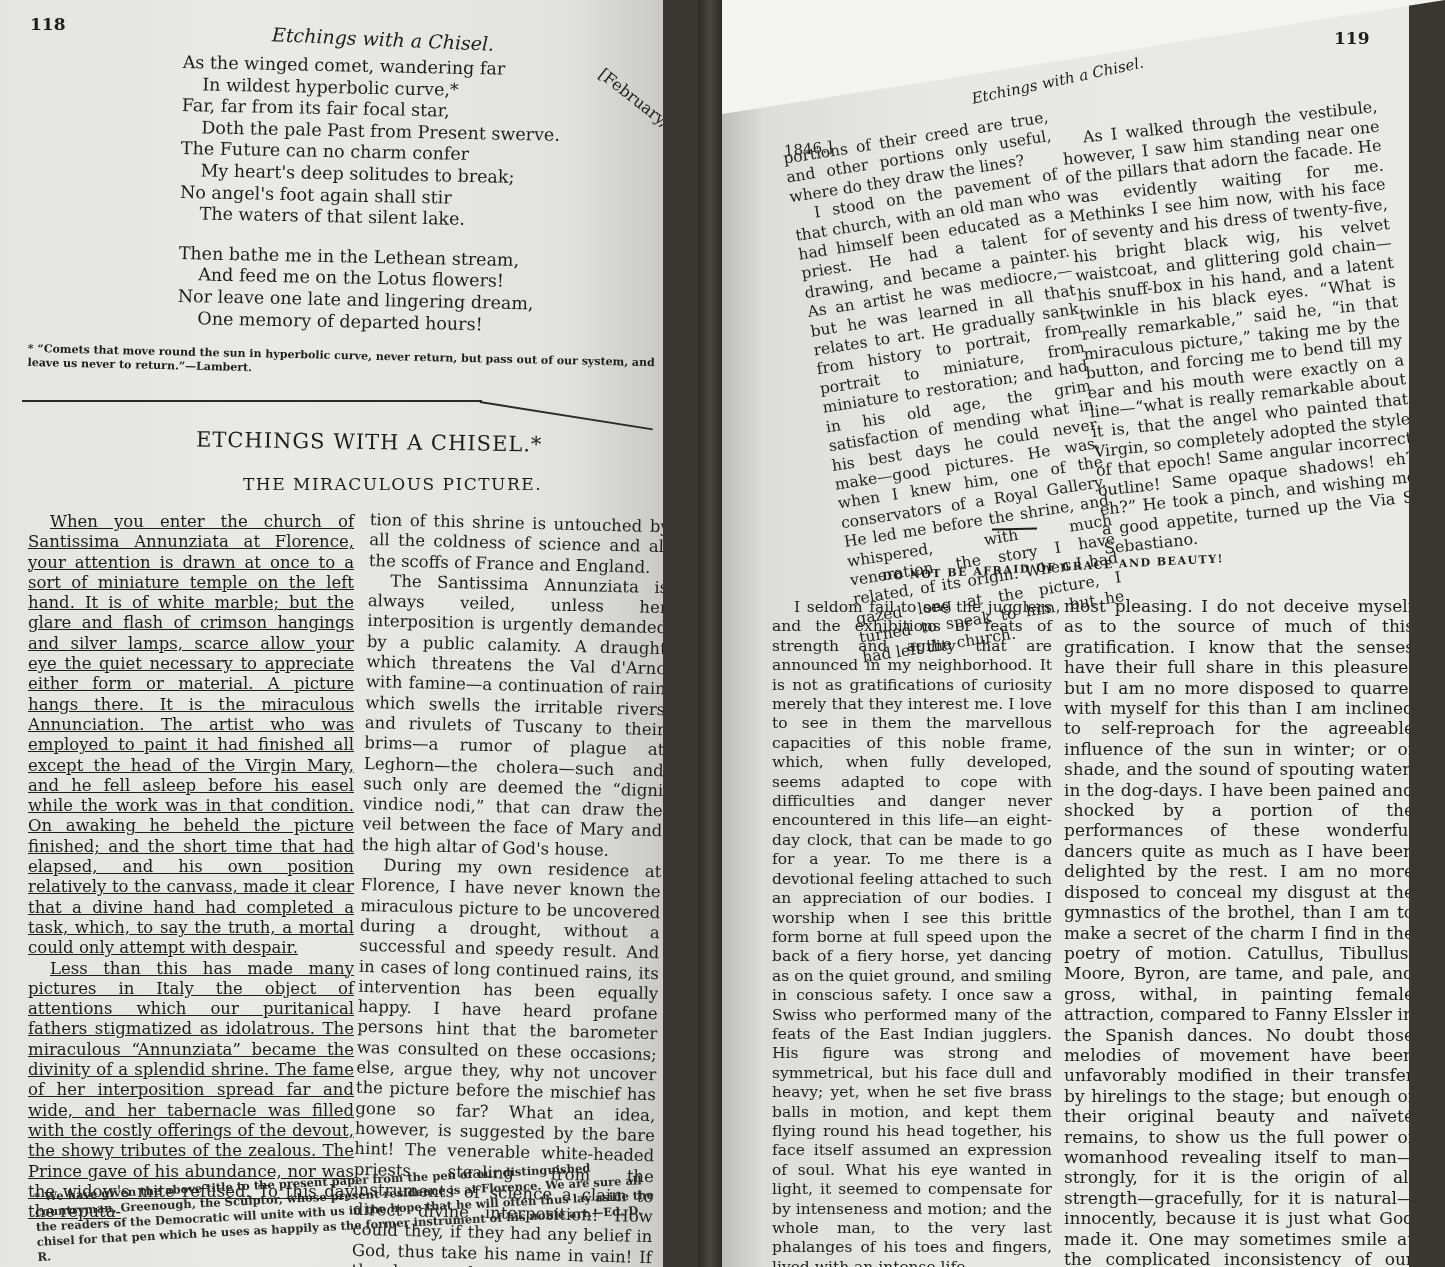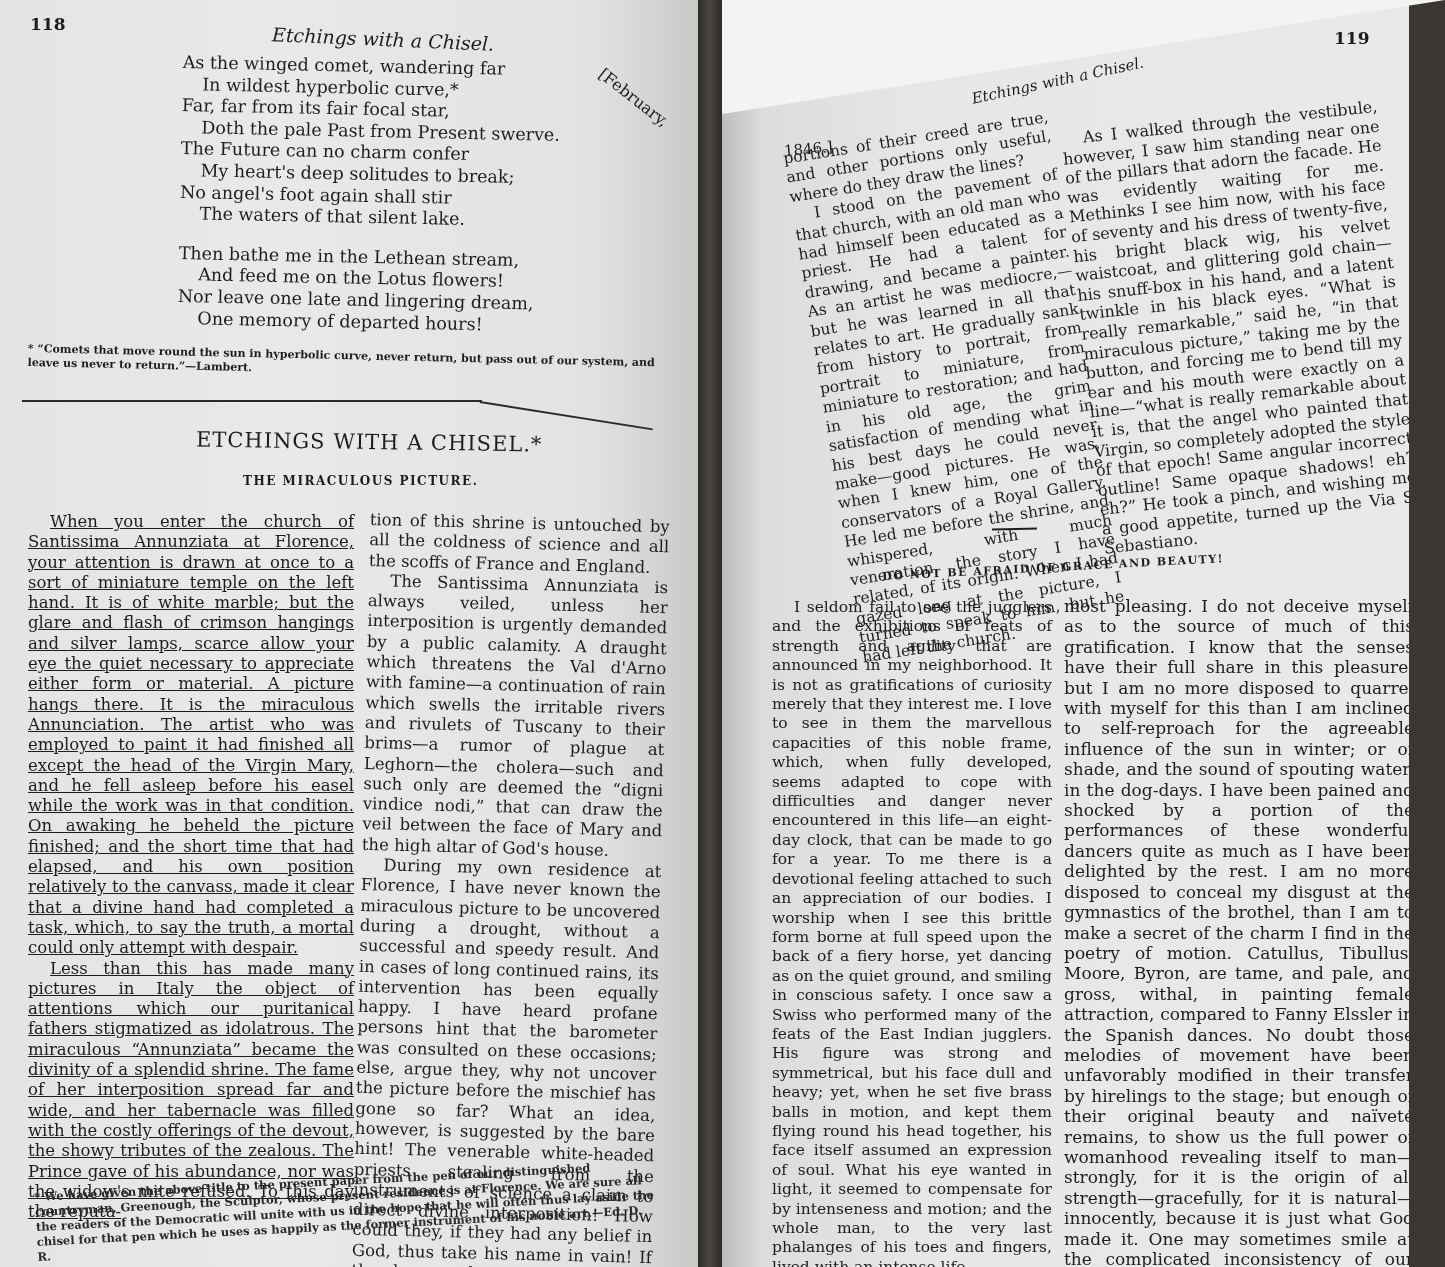--- a/index.html
+++ b/index.html
@@ -9,42 +9,42 @@
     font-family: "DejaVu Serif", "Liberation Serif", serif;
     color: #1d1d1d;
     position: relative;
   }
   .spread { position: absolute; inset: 0; }
   .page {
     position: absolute; top: 0; bottom: 0;
     background: linear-gradient(90deg, #e9e9e7 0%, #e3e3e1 70%, #d7d7d5 100%);
     overflow: hidden;
   }
-  .page.left { left: 0; width: 698px;
-    background: linear-gradient(90deg, #e4e4e2 0%, #e9e9e7 40%, #e2e2e0 85%, #c9c9c7 100%); }
+  .page.left { left: 0; width: 616px;
+    background: linear-gradient(90deg, #e4e4e2 0%, #e9e9e7 40%, #e2e2e0 85%, #c9c9c7 100%); padding-left: 47px; }
   .page.right { left: 722px; width: 687px;
     background: linear-gradient(90deg, #bdbdbb 0%, #dcdcda 6%, #e7e7e5 30%, #e9e9e7 100%); }
   .gutter { position: absolute; left: 698px; width: 24px; top: 0; bottom: 0;
     background: linear-gradient(90deg, #2c2a27, #4a4641 50%, #2c2a27); }
   .corner { position: absolute; left: 722px; top: 0; width: 723px; height: 120px;
     background: #f3f3f1; clip-path: polygon(0 0, 100% 0, 100% 0, 0 95%); }
 
   .folio { position: absolute; font-size: 17px; font-weight: bold; }
   .running-head { position: absolute; font-style: italic; font-size: 19px; }
   .dateline { position: absolute; font-size: 15px; }
 
   .poem { position: absolute; left: 183px; top: 52px; font-size: 17.5px; line-height: 21.6px; transform: rotate(1.2deg); transform-origin: left top; }
   .poem .stanza { margin-bottom: 18px; }
   .poem .line.indent { padding-left: 20px; }
 
   .footnote { position: absolute; font-size: 11px; line-height: 14px; font-weight: bold; }
   .rule { position: absolute; height: 2px; background: #2a2a2a; }
 
   .article-title { position: absolute; font-size: 21px; letter-spacing: 1px; }
-  .article-sub { position: absolute; font-size: 12px; font-weight: bold; letter-spacing: 1.5px; }
+  .article-sub { position: absolute; font-size: 17px; font-weight: normal; letter-spacing: 1.5px; }
 
   .col { position: absolute; font-size: 16.5px; line-height: 20.3px; text-align: justify; }
   .col p { margin: 0; text-indent: 22px; }
   .col p.cont { text-indent: 0; }
 
   .col.r { font-size: 15.5px; line-height: 19.4px; }
   .section-title { position: absolute; font-size: 11px; font-weight: bold; letter-spacing: 1.5px; }
   .short-rule { position: absolute; width: 45px; height: 2px; background: #1d1d1d; }
 </style>
 </head>

